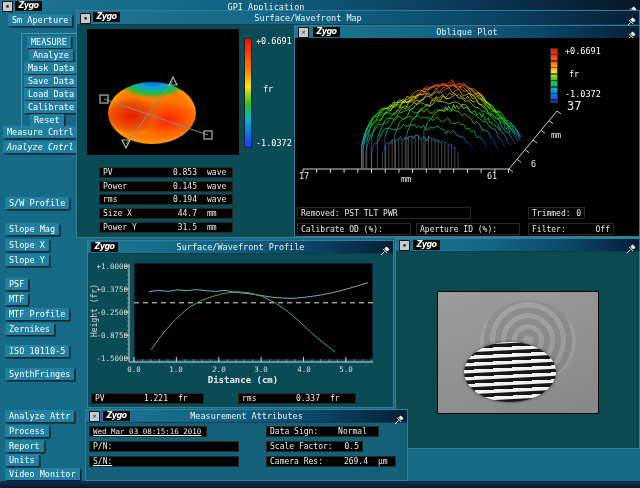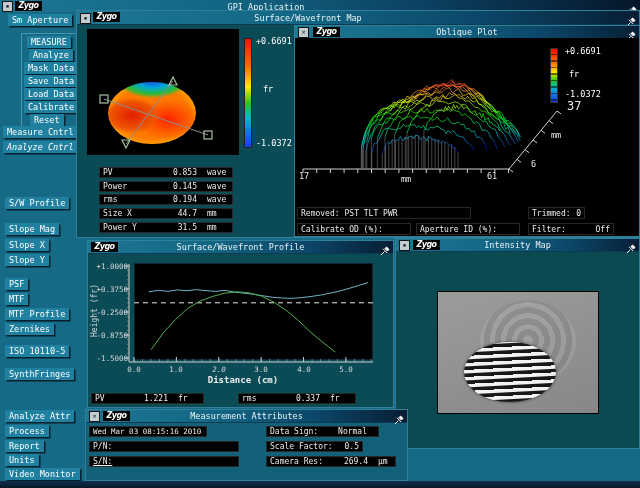--- a/index.html
+++ b/index.html
@@ -989,21 +989,20 @@
     <span>rms</span>
     <span class="val">0.337</span>
     <span class="unit">fr</span>
   </div>
 </div>
 
 <div class="win" style="left:395px;top:238px;width:245px;height:211px;background:#0b4a50;">
   <div class="tbar" style="height:12px;">
     <span class="cbox" style="left:3px;top:1px;">▪</span>
     <span class="logo" style="left:17px;top:1px;">Zygo</span>
-    <span class="ttext" style="left:40px;right:40px;top:1px;">Intensity Map</span>
     <span class="pin" style="right:3px;top:0;">
       <svg width="10" height="10" viewBox="0 0 10 10">
           <path d="M1 9 L4.4 5.6 M3 2.8 L7.2 7 M6.6 1 L9 3.4 L7.4 5 L5 2.6 Z" stroke="#fff" fill="#fff" stroke-width="1"></path>
         </svg>
     </span>
   </div>
   <div class="abs" style="left:41px;top:52px;width:162px;height:123px;background:linear-gradient(160deg,#9c9c9c,#878787);border:1px solid #000;overflow:hidden;">
     <div class="abs" style="left:42px;top:8px;width:96px;height:84px;border-radius:50%;opacity:.3;
          background:repeating-radial-gradient(circle at 50% 48%, rgba(220,220,220,.5) 0 5px, rgba(70,70,70,.35) 5px 11px);"></div>
     <div class="abs" style="left:26px;top:50px;width:92px;height:60px;border-radius:50%;
@@ -1015,21 +1014,21 @@
   <div class="tbar" style="height:12px;">
     <span class="cbox" style="left:3px;top:1px;">✕</span>
     <span class="logo" style="left:17px;top:1px;">Zygo</span>
     <span class="ttext" style="left:40px;right:40px;top:1px;">Measurement Attributes</span>
     <span class="pin" style="right:3px;top:0;">
       <svg width="10" height="10" viewBox="0 0 10 10">
           <path d="M1 9 L4.4 5.6 M3 2.8 L7.2 7 M6.6 1 L9 3.4 L7.4 5 L5 2.6 Z" stroke="#fff" fill="#fff" stroke-width="1"></path>
         </svg>
     </span>
   </div>
-  <div class="vbox" style="left:3px;top:16px;width:118px;height:11px;font-size:7.5px;">
+  <div class="vbox" style="left:3px;top:16px;width:118px;height:11px;font-size:7.5px;text-decoration:underline;">
     <span>Wed Mar 03 08:15:16 2010</span>
   </div>
   <div class="vbox" style="left:180px;top:16px;width:113px;height:11px;">
     <span>Data Sign:</span>
     <span class="val" style="margin-right:8px;">Normal</span>
   </div>
   <div class="vbox" style="left:3px;top:31px;width:150px;height:11px;">
     <span>P/N:</span>
   </div>
   <div class="vbox" style="left:180px;top:31px;width:97px;height:11px;">

